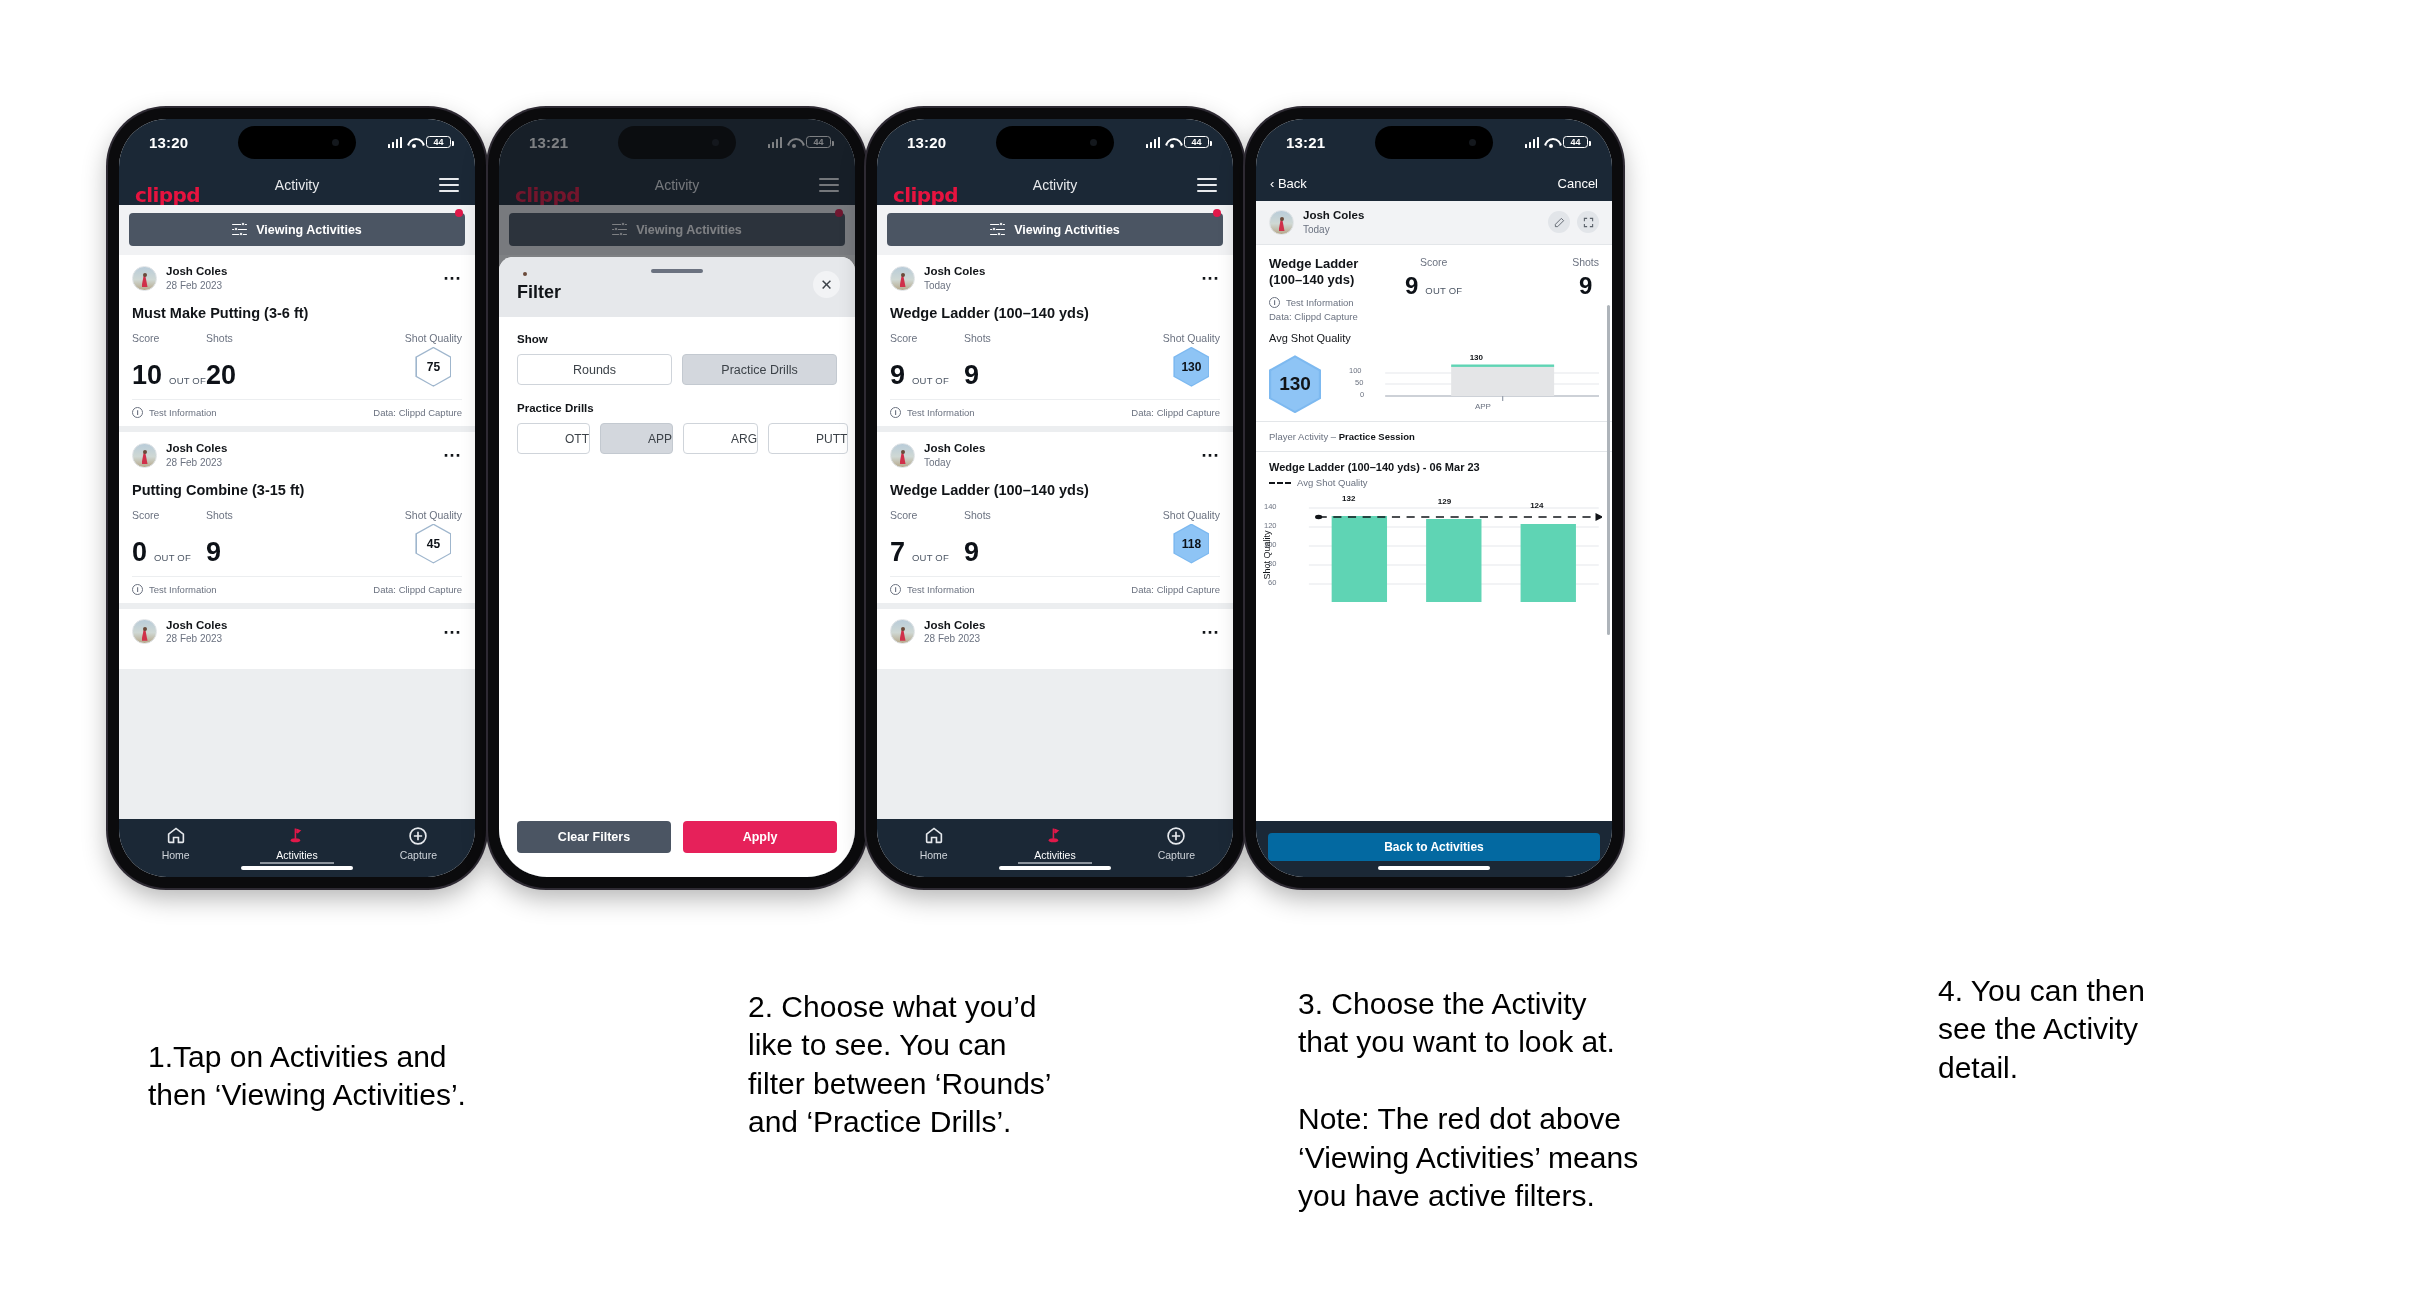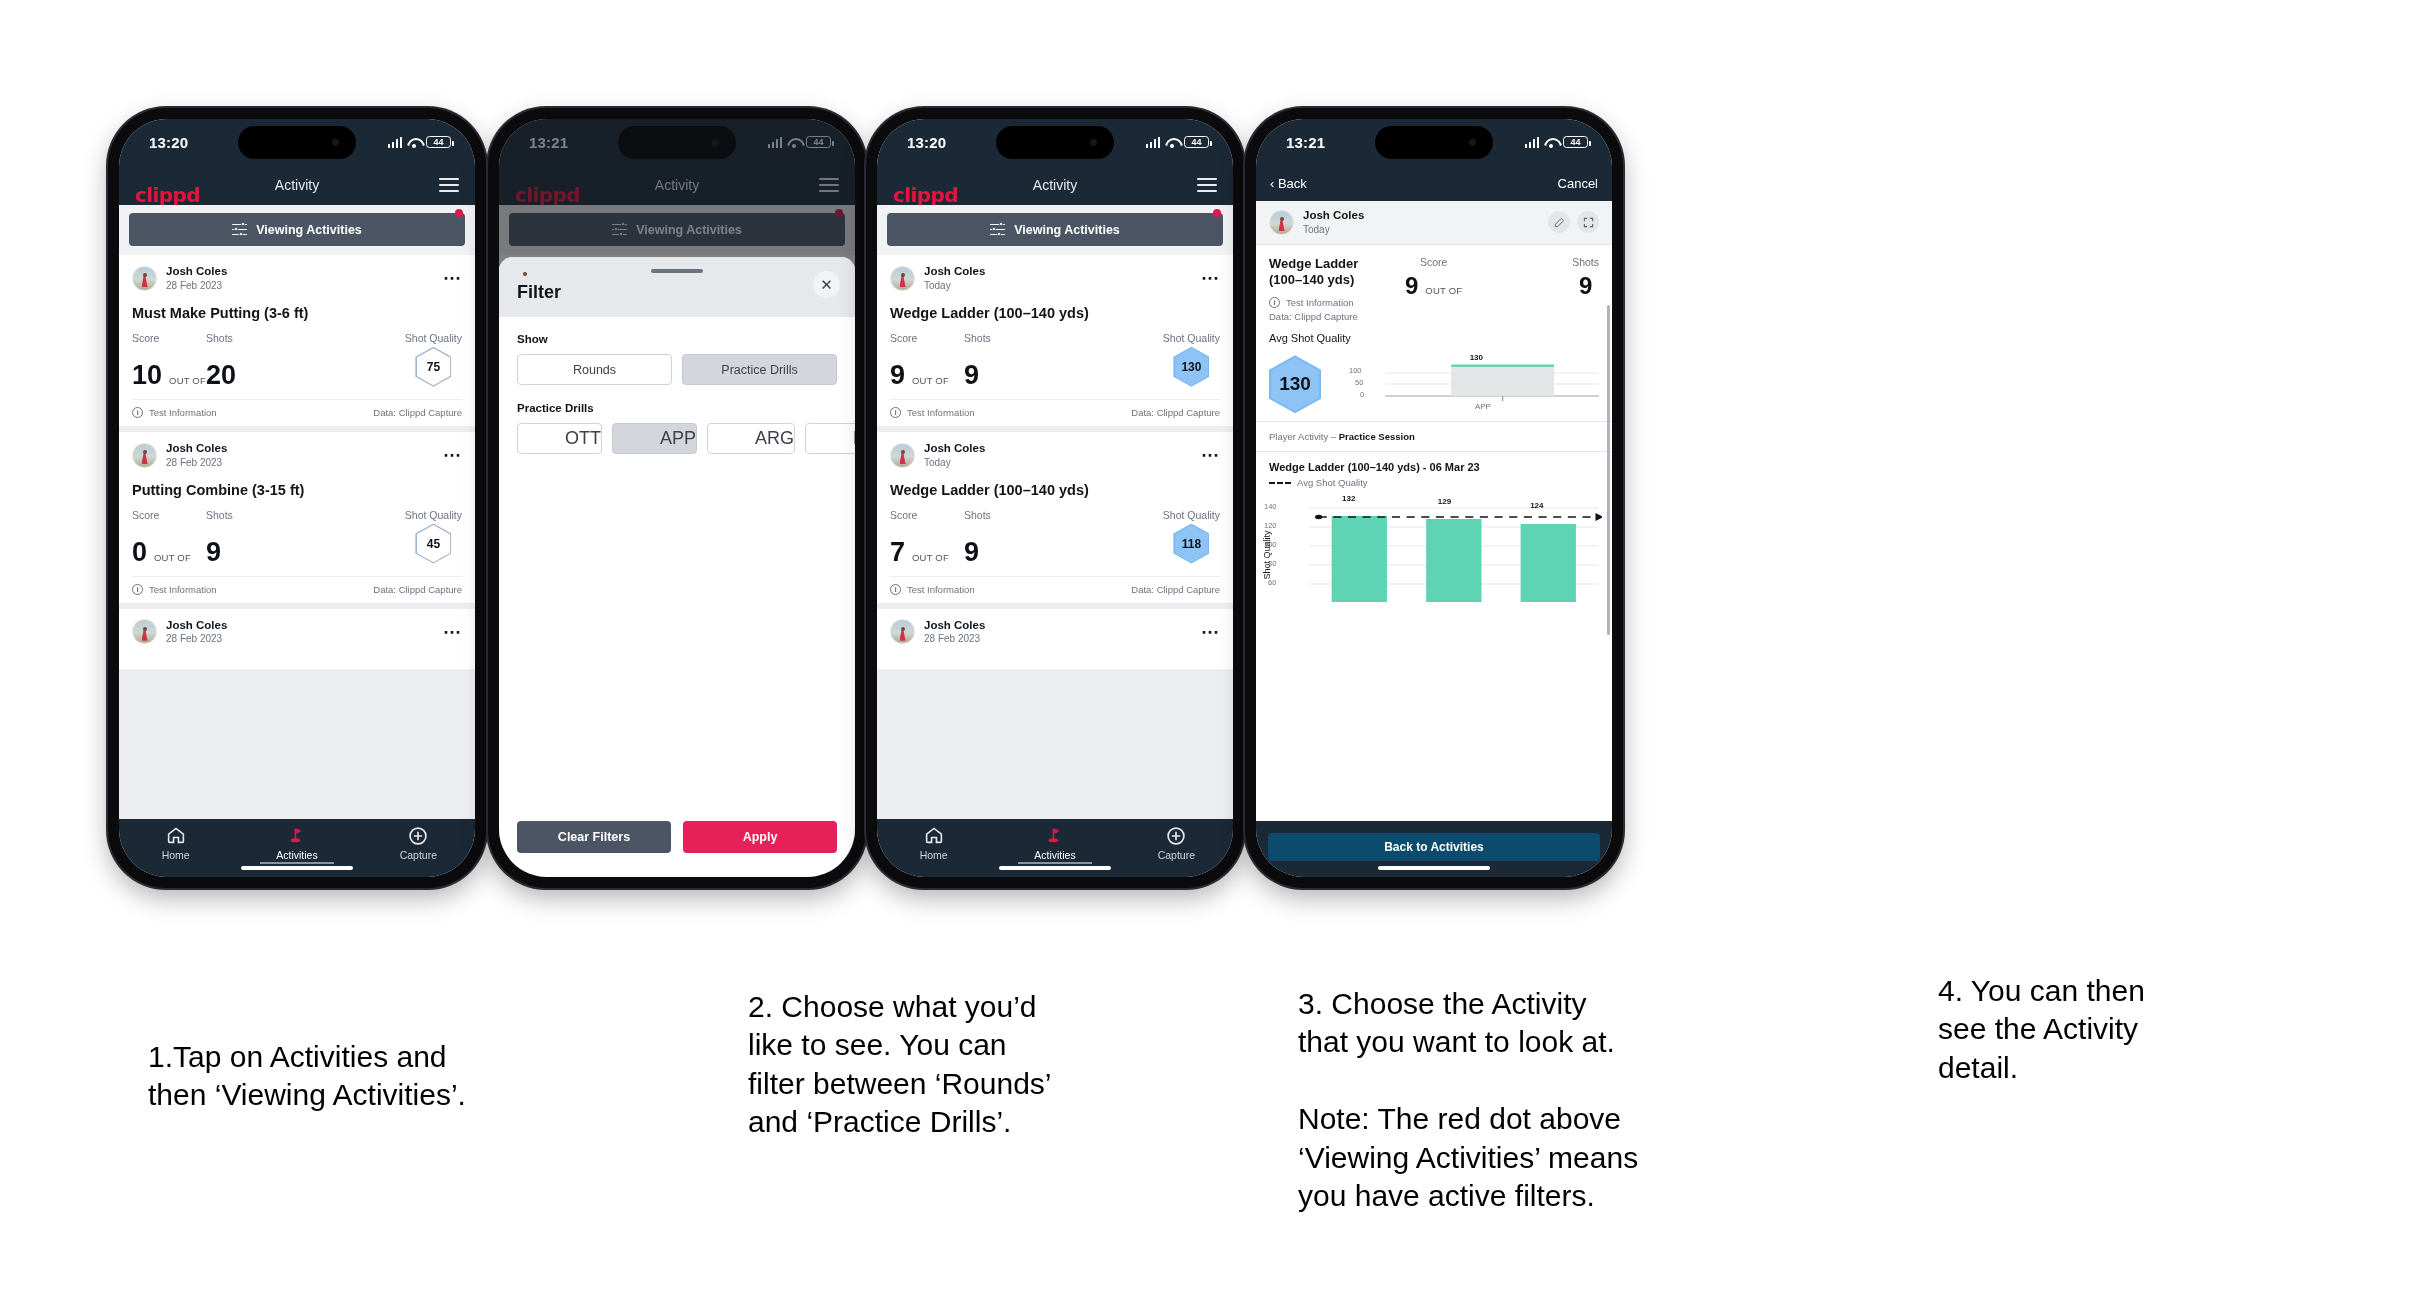--- a/index.html
+++ b/index.html
@@ -195,21 +195,21 @@
   }
   .sheet-body { flex:1 1 auto; padding: 16px 18px 0; }
   .seclab { font-size: 11.5px; font-weight: bold; color:#111418; margin-bottom: 9px; }
   .chips { display:flex; gap: 10px; margin-bottom: 17px; }
   .chip {
     flex:1; height: 31px; border:1px solid #cfd4da; border-radius:4px;
     display:flex; align-items:center; justify-content:center;
     font-size: 12.5px; color:#3c4248; background:#fff;
   }
   .chip.sel { background:#d3d7dd; border-color:#c3c9d0; }
-  .chips.small .chip { font-size: 18px; padding-left: 47px; }
+  .chips.small .chip { font-size: 12px; padding-left: 47px; }
   .sheet-foot { padding: 0 18px 24px; display:flex; gap: 12px; }
   .btn {
     flex:1; height: 32px; border-radius:4px;
     display:flex; align-items:center; justify-content:center;
     font-size: 12.5px; font-weight:bold; color:#fff;
   }
   .btn.dark { background:#4b5563; }
   .btn.pink { background:#e6215a; }
 
   
@@ -243,21 +243,21 @@
   .minichart { flex:1 1 auto; margin-left: 14px; height: 62px; position:relative; }
   .divider { height:1px; background:#e3e6e9; margin: 0 0; }
   .pa-row { font-size: 9.5px; color:#6b7280; padding: 9px 13px; }
   .pa-row b { color:#111418; }
   .chart-title { font-size: 11px; font-weight:bold; color:#111418; padding: 9px 13px 0; }
   .legend { display:flex; align-items:center; gap:6px; font-size:9.5px; color:#6b7280; padding: 4px 13px 0;}
   .dashline { width: 22px; border-top: 2px dashed #111418; }
   .bigchart { position:relative; height: 108px; margin: 6px 10px 0 4px; }
   .scrollbar { position:absolute; right: 2px; top: 60px; width: 3px; height: 330px; background:#aeb4ba; border-radius:2px;}
   .backbtn {
-    margin: 6px 12px 0; height: 28px; border-radius:4px; background:#0c4a6e;
+    margin: 6px 12px 0; height: 28px; border-radius:4px; background:#0369a1;
     color:#fff; font-size: 12px; font-weight:bold;
     display:flex; align-items:center; justify-content:center;
   }
 
   
   .caption {
     position:absolute;
     font-size: 30px; line-height: 1.28; color:#000;
     white-space: pre-line;
     font-family: "Liberation Sans", sans-serif;

